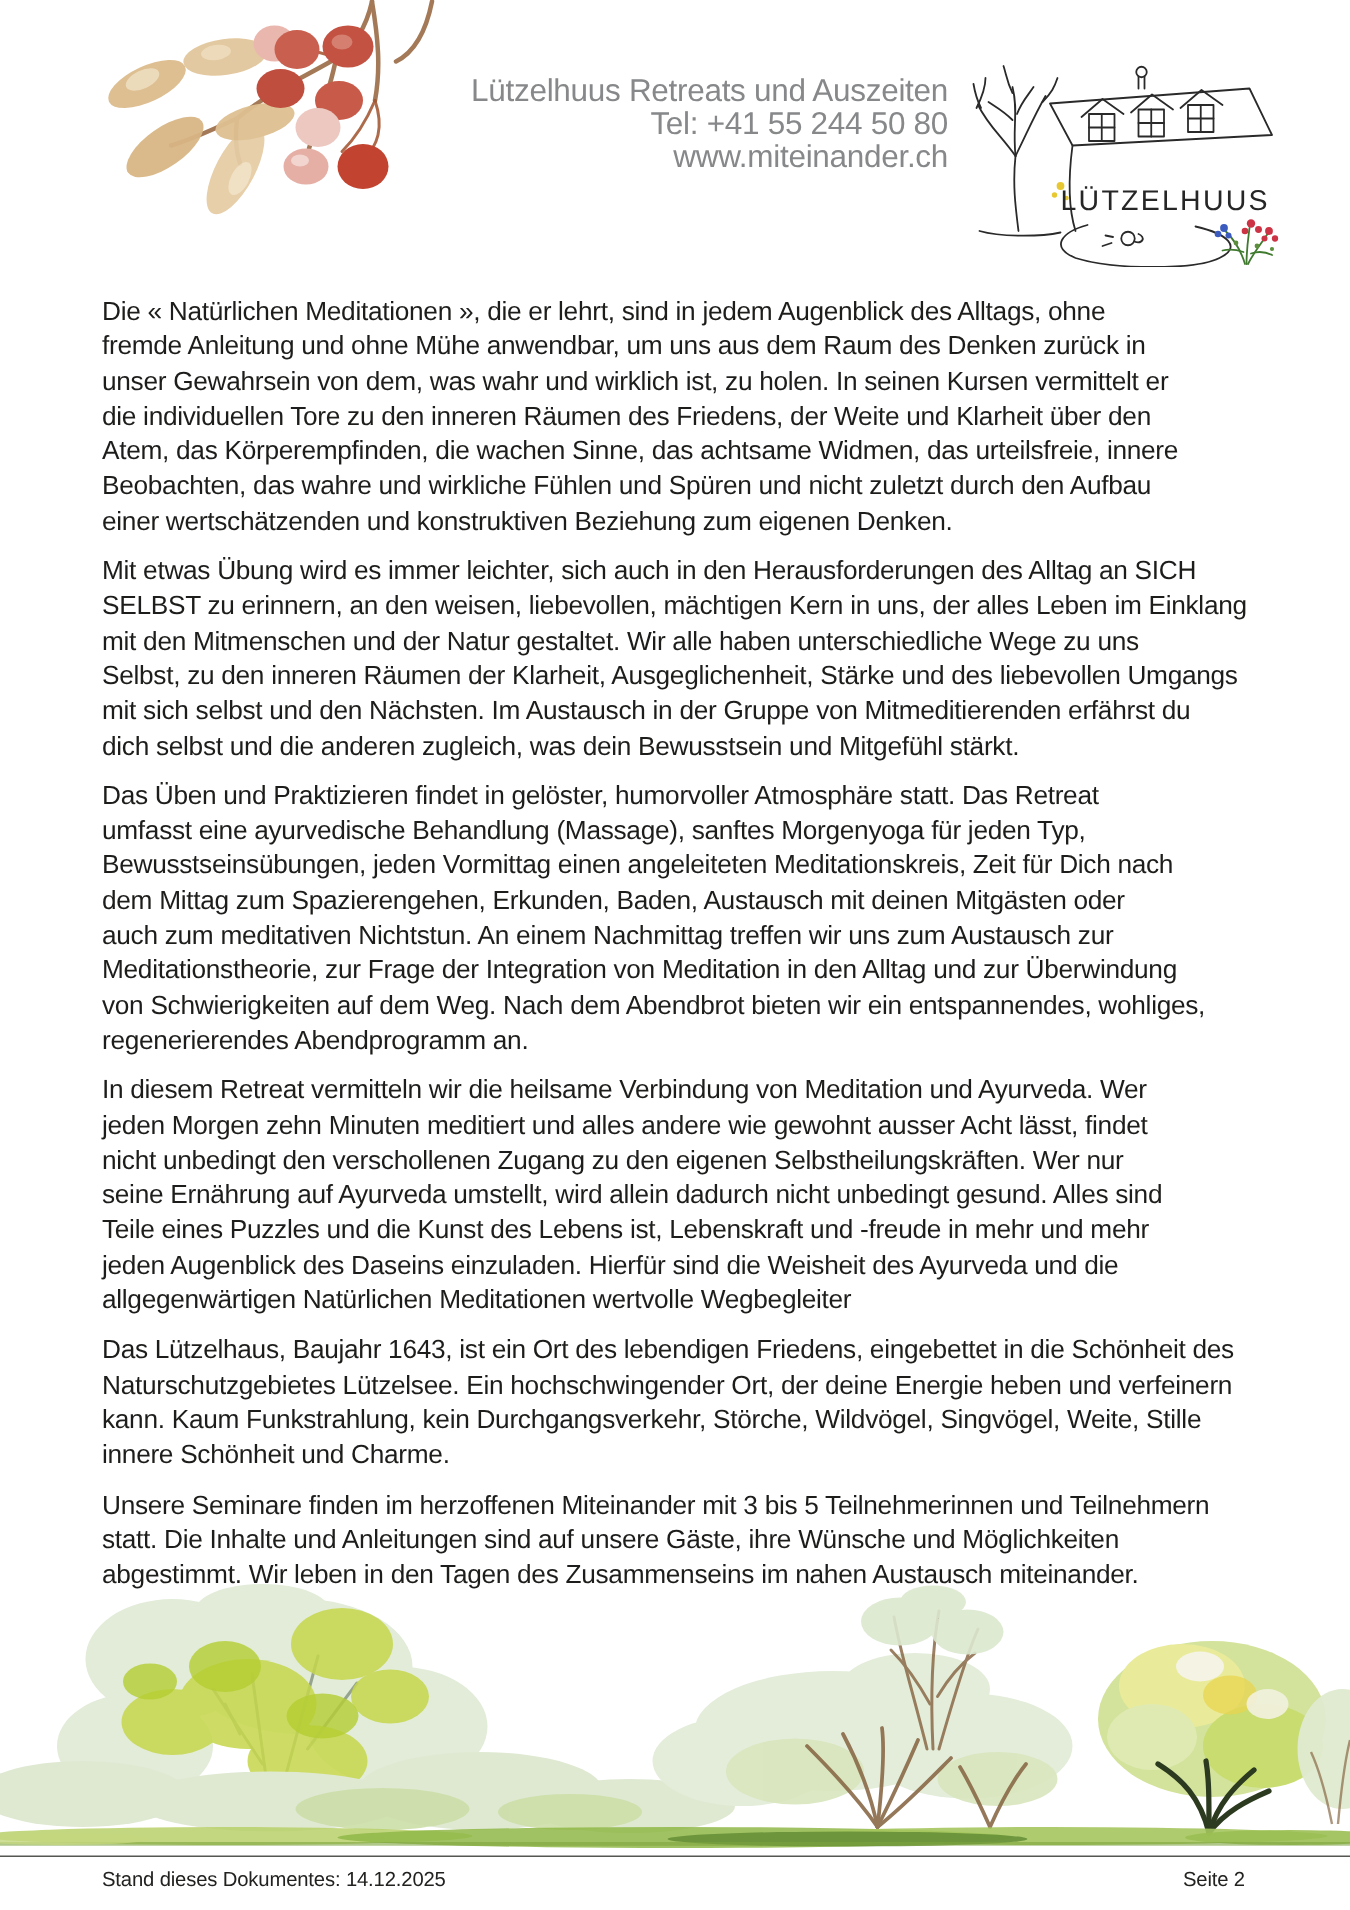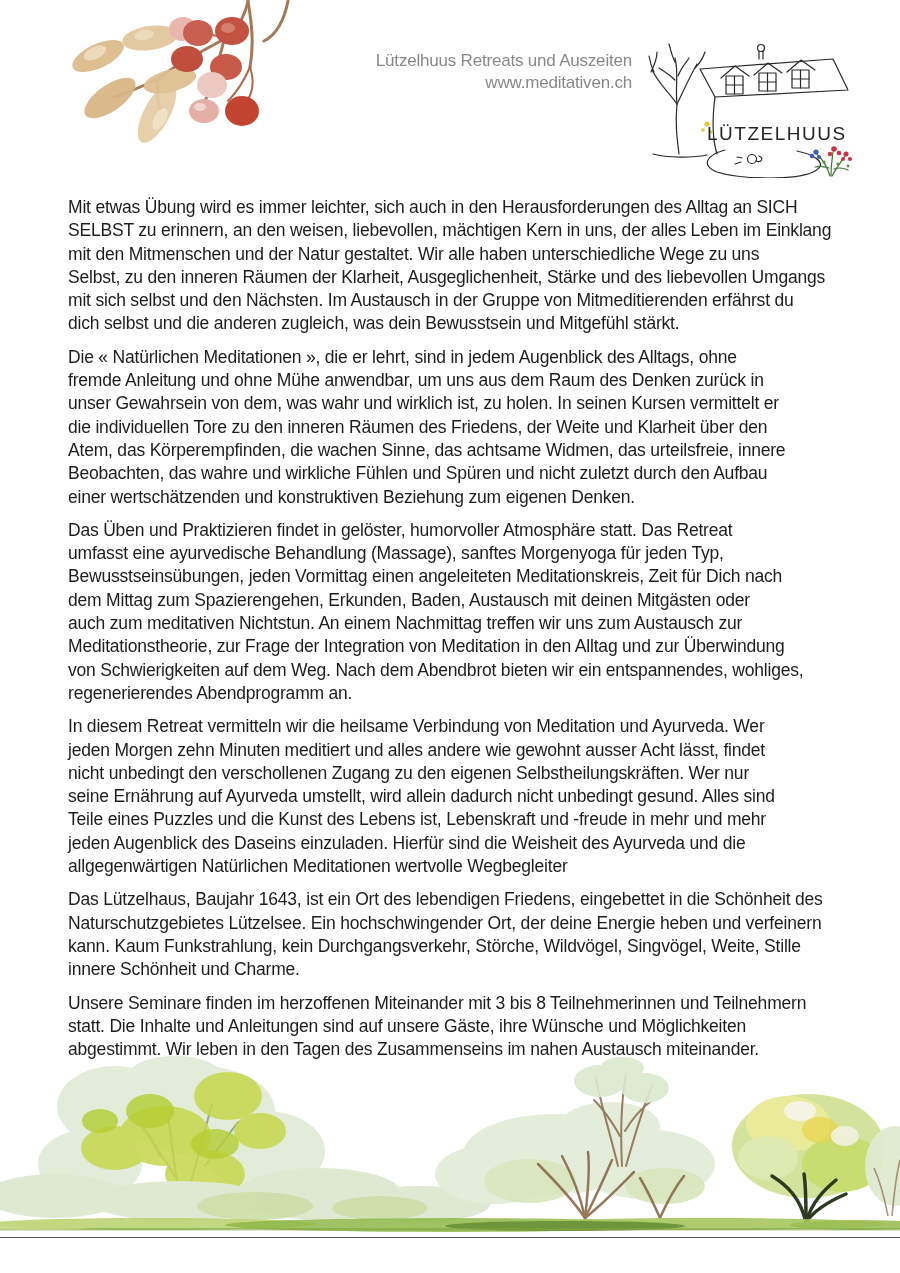--- a/index.html
+++ b/index.html
@@ -13,21 +13,21 @@
     font-family: "Liberation Sans", sans-serif;
   }
   
   .contact-block {
     position: absolute;
     top: 50px;
     left: 250px;
     width: 382px;
     text-align: right;
     color: #87888a;
-    font-size: 17px;
+    font-size: 21px;
     line-height: 22px;
     letter-spacing: -0.2px;
   }
   .logo-wrap {
     position: absolute;
     top: 28px;
     left: 645px;
     width: 235px;
     height: 150px;
   }
@@ -127,21 +127,22 @@
       <ellipse cx="172" cy="84" rx="15" ry="13" fill="#ecc8c0"></ellipse>
       <ellipse cx="164" cy="110" rx="15" ry="12" fill="#e5afa5"></ellipse>
       <ellipse cx="202" cy="110" rx="17" ry="15" fill="#c2432f"></ellipse>
       <ellipse cx="188" cy="27" rx="7" ry="5" fill="#d98b7d" opacity="0.8"></ellipse>
       <ellipse cx="160" cy="106" rx="6" ry="4" fill="#f3d9d3" opacity="0.9"></ellipse>
     </g>
   </svg>
 
   <div class="contact-block">
     <div>Lützelhuus Retreats und Auszeiten</div>
-    <div>www.meditativen.ch</div>
+    <div>Tel: +41 55 244 50 80</div>
+    <div>www.miteinander.ch</div>
   </div>
 
   <div class="logo-wrap">
     <svg viewBox="0 0 235 150" width="235" height="150" aria-hidden="true">
       <g stroke="#2a2a2a" stroke-width="1.2" fill="none" stroke-linecap="round" stroke-linejoin="round">
 
         <path d="M 34 126 C 32 110 30 95 32 76"></path>
         <path d="M 32 76 C 22 62 14 56 7 42"></path>
         <path d="M 32 76 C 30 56 34 46 30 30"></path>
         <path d="M 32 76 C 40 60 44 50 52 36"></path>
@@ -208,53 +209,53 @@
       </g>
       <g fill="#5b8f3c">
         <circle cx="179" cy="134" r="1.6"></circle>
           <circle cx="193" cy="136" r="1.6"></circle>
           <circle cx="203" cy="138" r="1.4"></circle>
       </g>
     </svg>
   </div>
 
   <div class="body-text">
-    <div class="para">Mit etwas Übung wird es immer leichter, sich auch in den Herausforderungen des Alltag an SICH
-SELBST zu erinnern, an den weisen, liebevollen, mächtigen Kern in uns, der alles Leben im Einklang
-mit den Mitmenschen und der Natur gestaltet. Wir alle haben unterschiedliche Wege zu uns
-Selbst, zu den inneren Räumen der Klarheit, Ausgeglichenheit, Stärke und des liebevollen Umgangs
-mit sich selbst und den Nächsten. Im Austausch in der Gruppe von Mitmeditierenden erfährst du
-dich selbst und die anderen zugleich, was dein Bewusstsein und Mitgefühl stärkt.</div>
     <div class="para">Die « Natürlichen Meditationen », die er lehrt, sind in jedem Augenblick des Alltags, ohne
 fremde Anleitung und ohne Mühe anwendbar, um uns aus dem Raum des Denken zurück in
 unser Gewahrsein von dem, was wahr und wirklich ist, zu holen. In seinen Kursen vermittelt er
 die individuellen Tore zu den inneren Räumen des Friedens, der Weite und Klarheit über den
 Atem, das Körperempfinden, die wachen Sinne, das achtsame Widmen, das urteilsfreie, innere
 Beobachten, das wahre und wirkliche Fühlen und Spüren und nicht zuletzt durch den Aufbau
 einer wertschätzenden und konstruktiven Beziehung zum eigenen Denken.</div>
+    <div class="para">Mit etwas Übung wird es immer leichter, sich auch in den Herausforderungen des Alltag an SICH
+SELBST zu erinnern, an den weisen, liebevollen, mächtigen Kern in uns, der alles Leben im Einklang
+mit den Mitmenschen und der Natur gestaltet. Wir alle haben unterschiedliche Wege zu uns
+Selbst, zu den inneren Räumen der Klarheit, Ausgeglichenheit, Stärke und des liebevollen Umgangs
+mit sich selbst und den Nächsten. Im Austausch in der Gruppe von Mitmeditierenden erfährst du
+dich selbst und die anderen zugleich, was dein Bewusstsein und Mitgefühl stärkt.</div>
     <div class="para">Das Üben und Praktizieren findet in gelöster, humorvoller Atmosphäre statt. Das Retreat
 umfasst eine ayurvedische Behandlung (Massage), sanftes Morgenyoga für jeden Typ,
 Bewusstseinsübungen, jeden Vormittag einen angeleiteten Meditationskreis, Zeit für Dich nach
 dem Mittag zum Spazierengehen, Erkunden, Baden, Austausch mit deinen Mitgästen oder
 auch zum meditativen Nichtstun. An einem Nachmittag treffen wir uns zum Austausch zur
 Meditationstheorie, zur Frage der Integration von Meditation in den Alltag und zur Überwindung
 von Schwierigkeiten auf dem Weg. Nach dem Abendbrot bieten wir ein entspannendes, wohliges,
 regenerierendes Abendprogramm an.</div>
     <div class="para">In diesem Retreat vermitteln wir die heilsame Verbindung von Meditation und Ayurveda. Wer
 jeden Morgen zehn Minuten meditiert und alles andere wie gewohnt ausser Acht lässt, findet
 nicht unbedingt den verschollenen Zugang zu den eigenen Selbstheilungskräften. Wer nur
 seine Ernährung auf Ayurveda umstellt, wird allein dadurch nicht unbedingt gesund. Alles sind
 Teile eines Puzzles und die Kunst des Lebens ist, Lebenskraft und -freude in mehr und mehr
 jeden Augenblick des Daseins einzuladen. Hierfür sind die Weisheit des Ayurveda und die
 allgegenwärtigen Natürlichen Meditationen wertvolle Wegbegleiter</div>
     <div class="para">Das Lützelhaus, Baujahr 1643, ist ein Ort des lebendigen Friedens, eingebettet in die Schönheit des
 Naturschutzgebietes Lützelsee. Ein hochschwingender Ort, der deine Energie heben und verfeinern
 kann. Kaum Funkstrahlung, kein Durchgangsverkehr, Störche, Wildvögel, Singvögel, Weite, Stille
 innere Schönheit und Charme.</div>
-    <div class="para">Unsere Seminare finden im herzoffenen Miteinander mit 3 bis 8 Teilnehmerinnen und Teilnehmern
+    <div class="para">Unsere Seminare finden im herzoffenen Miteinander mit 3 bis 5 Teilnehmerinnen und Teilnehmern
 statt. Die Inhalte und Anleitungen sind auf unsere Gäste, ihre Wünsche und Möglichkeiten
 abgestimmt. Wir leben in den Tagen des Zusammenseins im nahen Austausch miteinander.</div>
   </div>
 
   <svg class="trees-illustration" viewBox="0 0 900 182" aria-hidden="true">
 
     <g fill="#e2ecd9">
       <ellipse cx="200" cy="55" rx="75" ry="45"></ellipse>
       <ellipse cx="115" cy="50" rx="58" ry="40"></ellipse>
       <ellipse cx="265" cy="95" rx="60" ry="40"></ellipse>
@@ -356,14 +357,18 @@
       <ellipse cx="450" cy="169" rx="225" ry="7" fill="#8fb747" opacity="0.85"></ellipse>
       <ellipse cx="700" cy="168" rx="185" ry="6" fill="#a5c75e" opacity="0.9"></ellipse>
       <ellipse cx="565" cy="170" rx="120" ry="5" fill="#5f8a33" opacity="0.8"></ellipse>
       <ellipse cx="860" cy="169" rx="70" ry="5" fill="#9bbf53" opacity="0.9"></ellipse>
       <rect x="0" y="172" width="900" height="2.5" fill="#7da33e" opacity="0.6"></rect>
       <ellipse cx="40" cy="170" rx="60" ry="4" fill="#c4d77e" opacity="0.8"></ellipse>
     </g>
   </svg>
 
   <div class="footer-rule"></div>
+  <div class="footer">
+    <span>Stand dieses Dokumentes: 14.12.2025</span>
+    <span>Seite 2</span>
+  </div>
 
 </div>
 
 </body></html>

